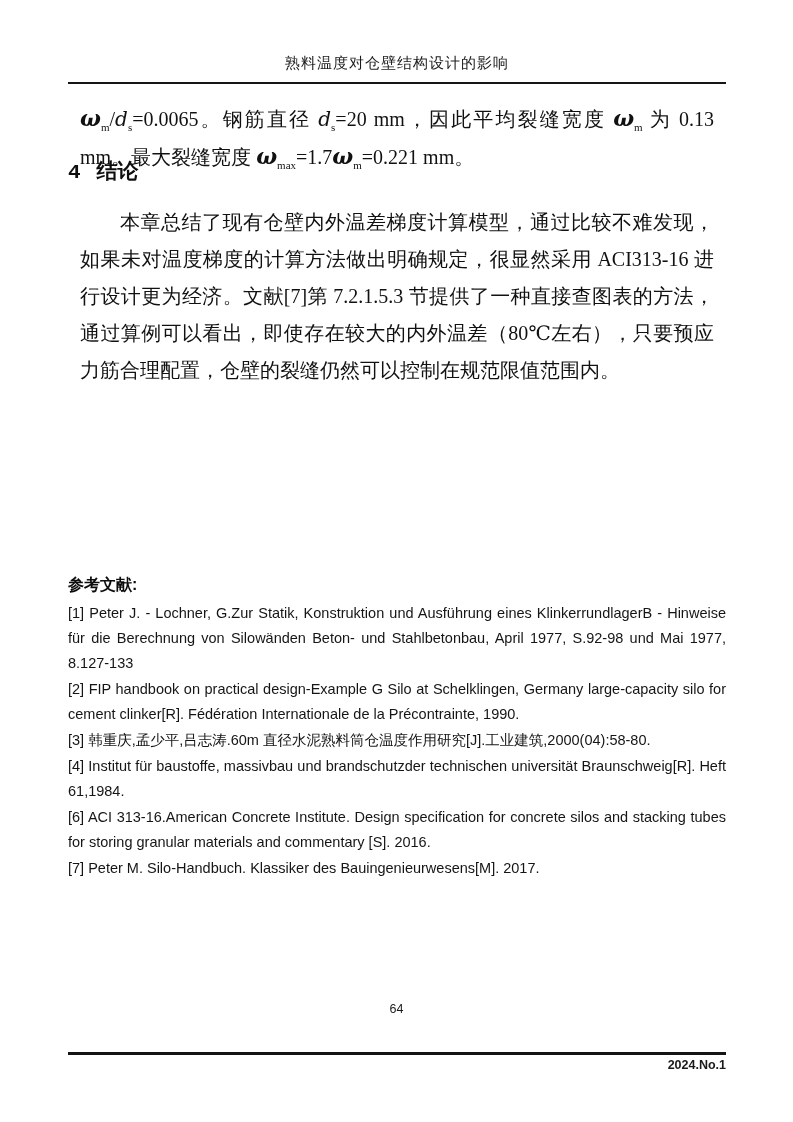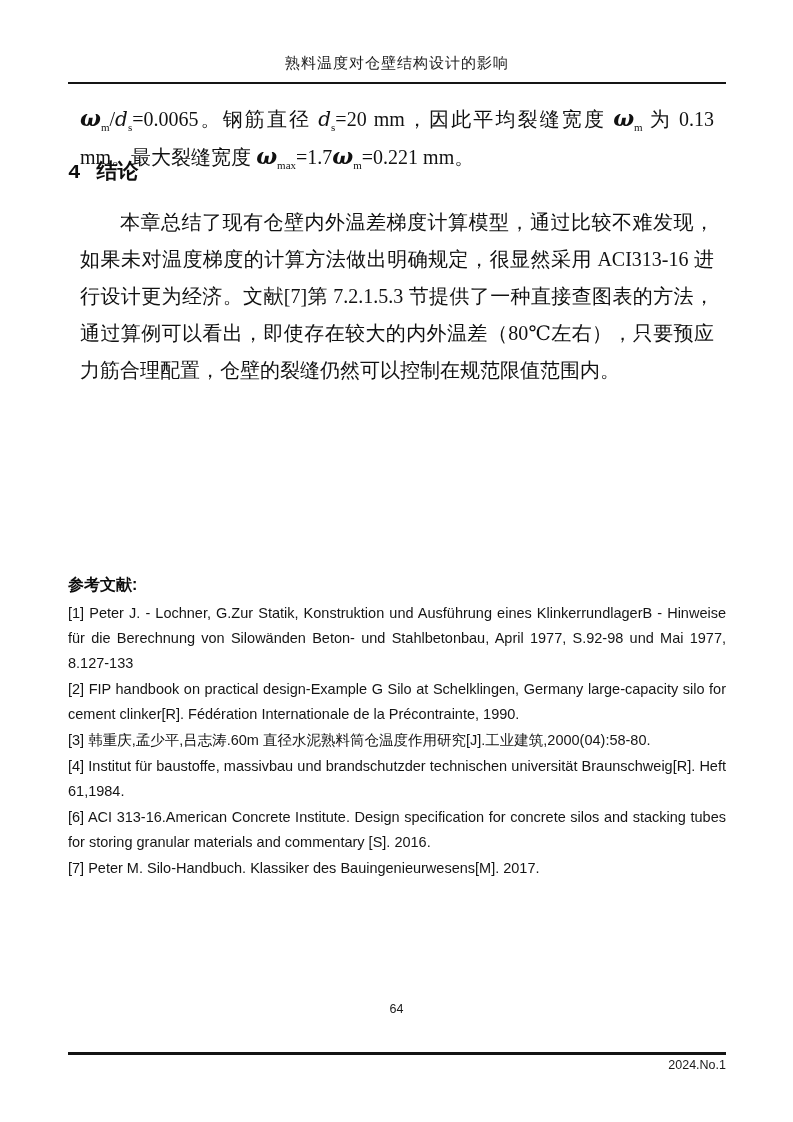--- a/index.html
+++ b/index.html
@@ -91,20 +91,21 @@
     font-family: "Liberation Sans", "DejaVu Sans", sans-serif;
     font-size: 12.5px;
     color: #1a1a1a;
   }
   .footer-issue {
     position: absolute;
     top: 1058px; right: 67px;
     font-family: "Liberation Sans", "DejaVu Sans", sans-serif;
     font-size: 12.5px;
     color: #1a1a1a;
+    font-weight: bold;
   }
 </style>
 </head>
 <body>
 
 <div class="page">
 
   <div class="running-head">熟料温度对仓壁结构设计的影响</div>
   <div class="head-rule"></div>
 

